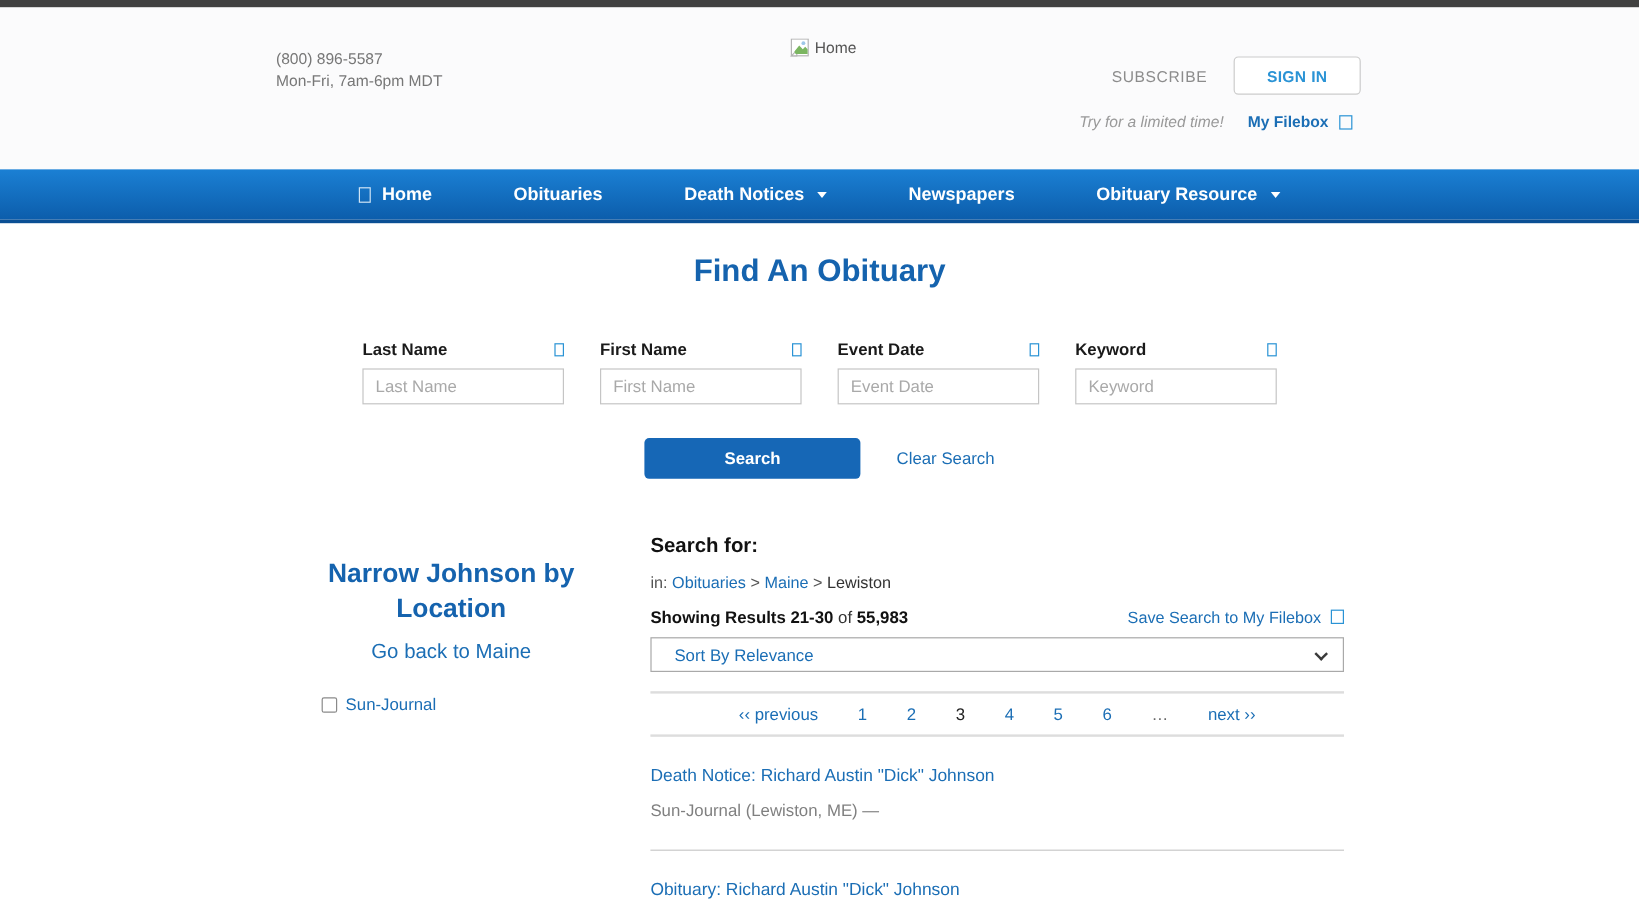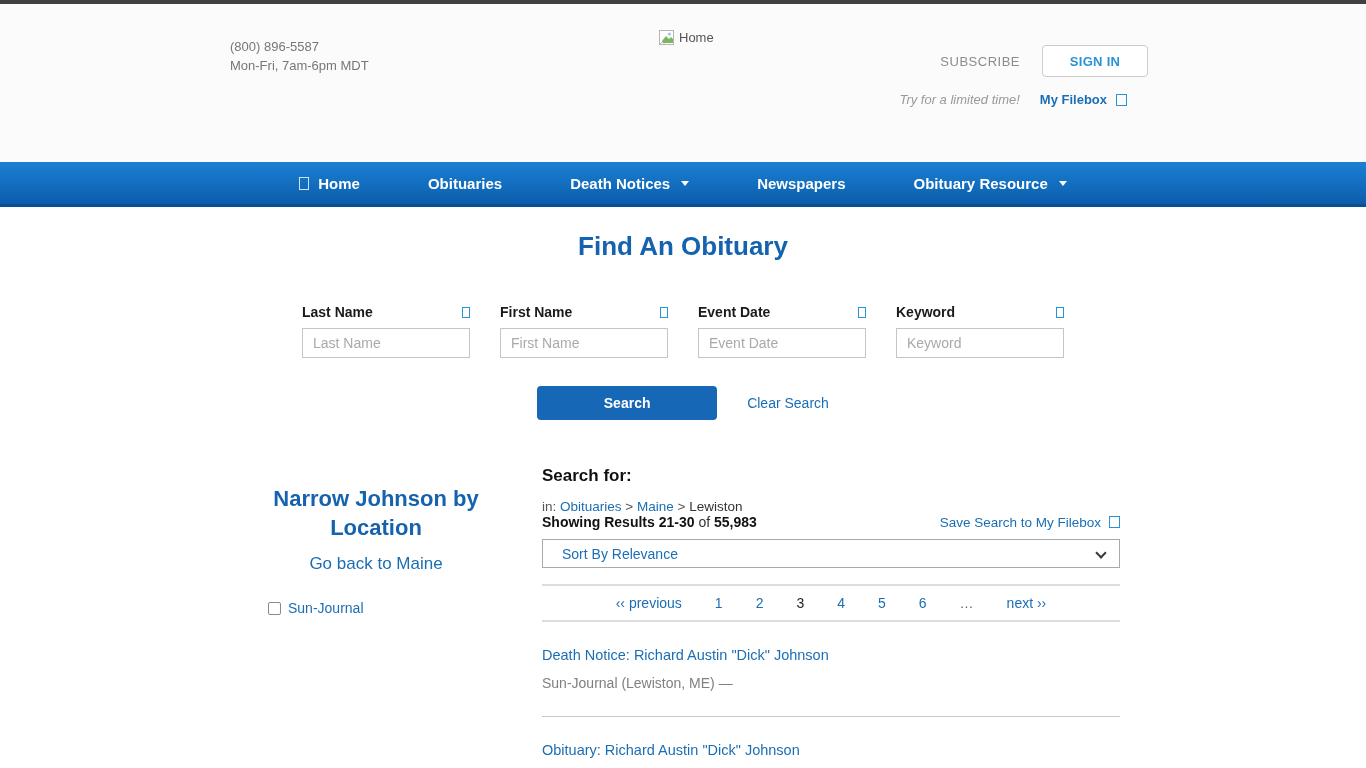--- a/index.html
+++ b/index.html
@@ -1,25 +1,25 @@
 <!DOCTYPE html>
 <html><head>
 <meta charset="utf-8">
 <style>
   * { margin:0; padding:0; box-sizing:border-box; }
   html,body { width:1366px; height:768px; overflow:hidden; background:#fff;
               font-family:"Liberation Sans", sans-serif; }
 
   
-  .site-header { position:relative; height:162px; background:#fbfbfc; border-top:4px solid #404040; }
+  .site-header { position:relative; height:141px; background:#fbfbfc; border-top:6px solid #404040; }
   .phone-block { position:absolute; left:230px; top:33px; font-size:13px; color:#777; line-height:19px; }
   .logo-wrap { position:absolute; left:658px; top:26px; display:flex; align-items:flex-start; gap:1px;
                font-size:13px; color:#555; cursor:pointer; }
   .broken-img { width:20px; height:16px; display:inline-block; }
-  .header-right { position:absolute; right:218px; top:41px; display:flex; align-items:center; gap:22px; }
+  .header-right { position:absolute; right:232px; top:41px; display:flex; align-items:center; gap:22px; }
   .subscribe { font-size:13px; color:#8c8c8c; letter-spacing:.5px; cursor:pointer; }
   .signin-btn { width:106px; height:32px; background:#fff; border:1px solid #ccc; border-radius:4px;
                 color:#2a93d5; font-weight:bold; font-size:13px; letter-spacing:.3px; cursor:pointer; }
   .header-promo { position:absolute; right:239px; top:88px; display:flex; align-items:center; gap:9px; font-size:13px; }
   .promo-text { color:#999; font-style:italic; }
   .filebox-link { color:#1b6eb5; font-weight:bold; text-decoration:none; display:flex; align-items:center; gap:9px;padding-left:11px; }
   .tofu-box { display:inline-block; width:11px; height:12px; border:1px solid #2a93d5; }
 
   
   .main-nav { height:45px; background:linear-gradient(#1b80d4, #0c5dab); border-bottom:3px solid #0a4f94;
@@ -52,21 +52,21 @@
   .filter-row { margin:26px 0 0 22px; display:flex; align-items:center; gap:7px; }
   .filter-row input[type=checkbox] { appearance:none; width:13px; height:13px; border:1px solid #8a8a8a;
                                      border-radius:2px; background:#fff; cursor:pointer; }
   .filter-link { font-size:14px; color:#1b6eb5; text-decoration:none; }
 
   .results { width:578px; }
   .results-heading { font-size:17px; font-weight:bold; color:#111; }
   .breadcrumb { margin-top:13px; font-size:13.5px; color:#555; }
   .breadcrumb a { color:#1b6eb5; text-decoration:none; }
   .breadcrumb .crumb-current { color:#333; }
-  .showing-row { display:flex; justify-content:space-between; align-items:center; font-size:14px; color:#333; }
+  .showing-row { margin-top:13px; display:flex; justify-content:space-between; align-items:center; font-size:14px; color:#333; }
   .showing-row b { color:#111; }
   .save-link { font-size:13.5px; color:#1b6eb5; text-decoration:none; display:flex; align-items:center; gap:8px; }
 
   .sort-select { margin-top:9px; height:29px; border:1px solid #a9a9a9; background:#fff; display:flex;
                  align-items:center; padding:0 14px 0 19px; cursor:pointer; position:relative; }
   .sort-select .sel-text { font-size:14px; color:#1b6eb5; }
   .sel-caret { position:absolute; right:14px; top:9px; width:8px; height:8px;
                border-right:2px solid #3a3a3a; border-bottom:2px solid #3a3a3a; transform:rotate(45deg); }
 
   .pagination { margin-top:16px; border-top:2px solid #ddd; border-bottom:2px solid #ddd; padding:9px 0;

